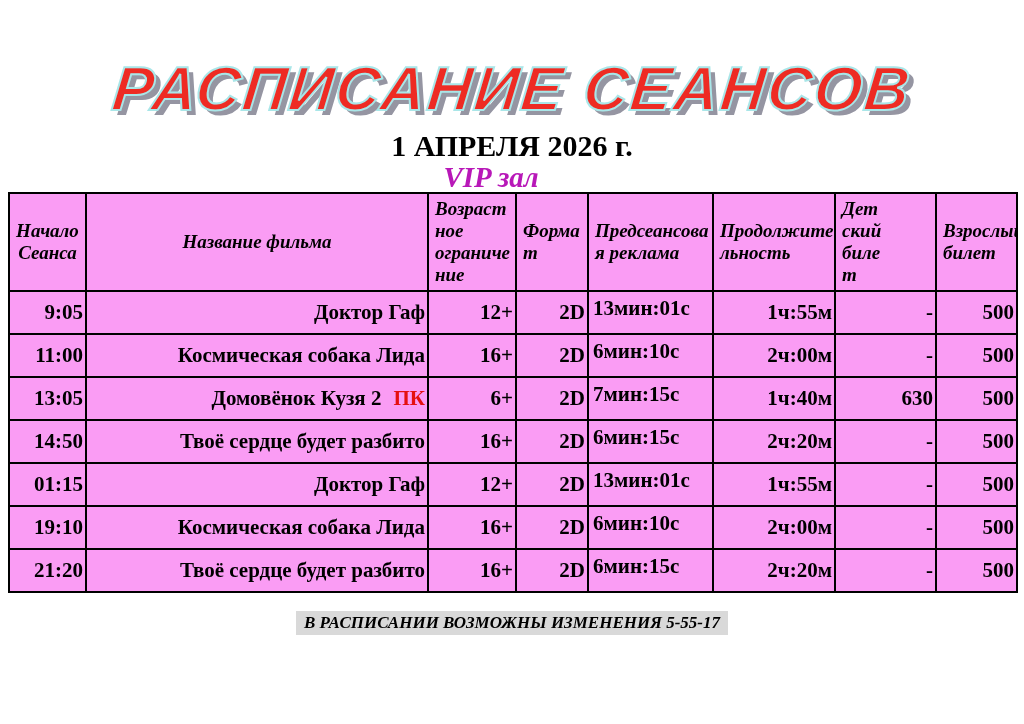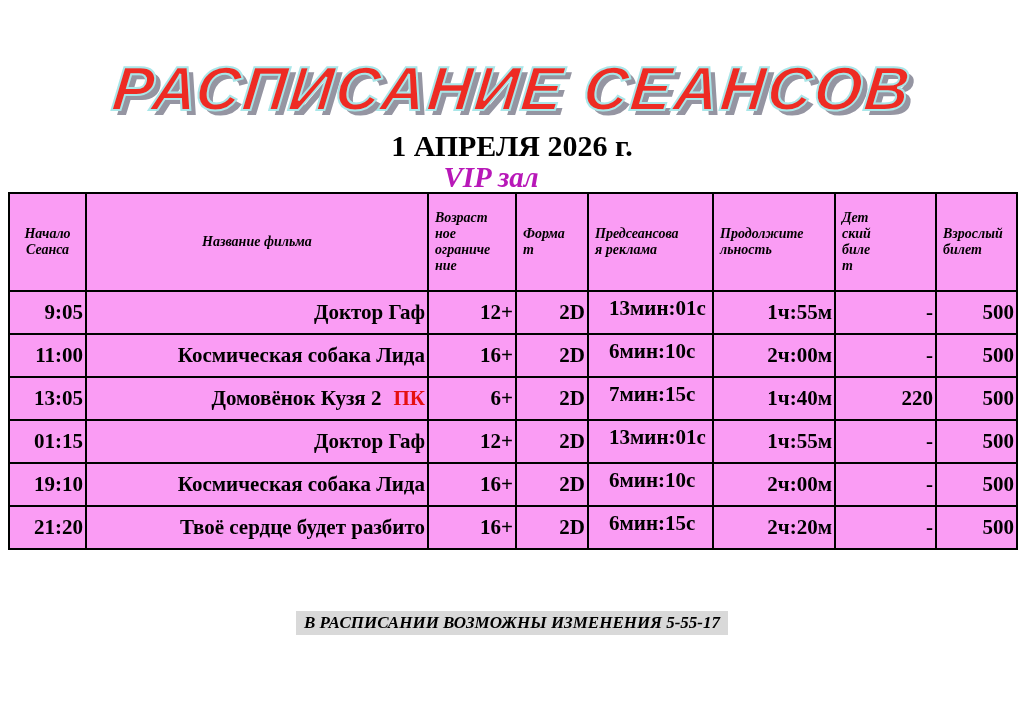--- a/index.html
+++ b/index.html
@@ -60,40 +60,40 @@
     border: 2px solid #000000;
     background: #fa9cf4;
     overflow: hidden;
   }
   table.schedule thead tr { height: 98px; }
   table.schedule tbody tr { height: 43px; }
 
   table.schedule th {
     font-weight: bold;
     font-style: italic;
-    font-size: 14px;
+    font-size: 19px;
     line-height: 1.15;
     text-align: left;
     vertical-align: middle;
     padding: 2px 2px 2px 6px;
     white-space: pre-line;
   }
   table.schedule th.center { text-align: center; padding-left: 2px; }
 
   table.schedule td {
     font-weight: bold;
     font-size: 21px;
     text-align: right;
     vertical-align: middle;
     padding: 0 2px;
   }
   table.schedule td.ads-cell {
     text-align: left;
     vertical-align: top;
-    padding: 4px 2px 0 20px;
+    padding: 4px 2px 0 4px;
   }
   .film-flag { color: #e51010; margin-left: 12px; margin-top: 20px; }
   .film-flag:empty { display: none; margin: 0; }
 
   .footer-line {
     position: absolute;
     top: 611px; left: 0; width: 1024px;
     text-align: center;
   }
   .footer-line span {
@@ -173,21 +173,31 @@
             <td>-</td>
             <td>500</td>
           </tr>
           <tr>
             <td>13:05</td>
             <td><span>Домовёнок Кузя 2</span><span class="film-flag">ПК</span></td>
             <td>6+</td>
             <td>2D</td>
             <td class="ads-cell">7мин:15с</td>
             <td>1ч:40м</td>
-            <td>220</td>
+            <td>630</td>
+            <td>500</td>
+          </tr>
+          <tr>
+            <td>14:50</td>
+            <td><span>Твоё сердце будет разбито</span></td>
+            <td>16+</td>
+            <td>2D</td>
+            <td class="ads-cell">6мин:15с</td>
+            <td>2ч:20м</td>
+            <td>-</td>
             <td>500</td>
           </tr>
           <tr>
             <td>01:15</td>
             <td><span>Доктор Гаф</span></td>
             <td>12+</td>
             <td>2D</td>
             <td class="ads-cell">13мин:01с</td>
             <td>1ч:55м</td>
             <td>-</td>

